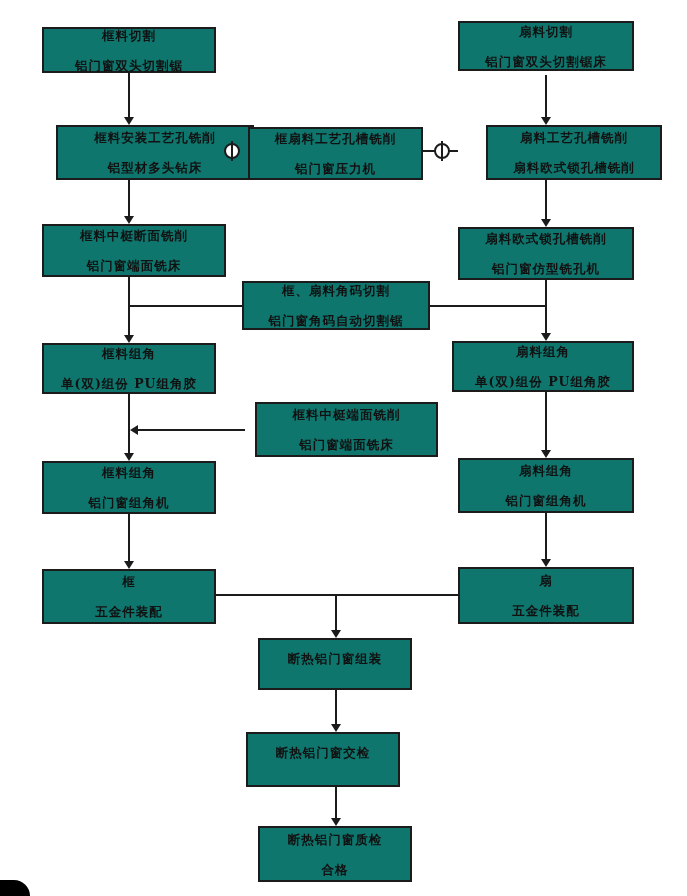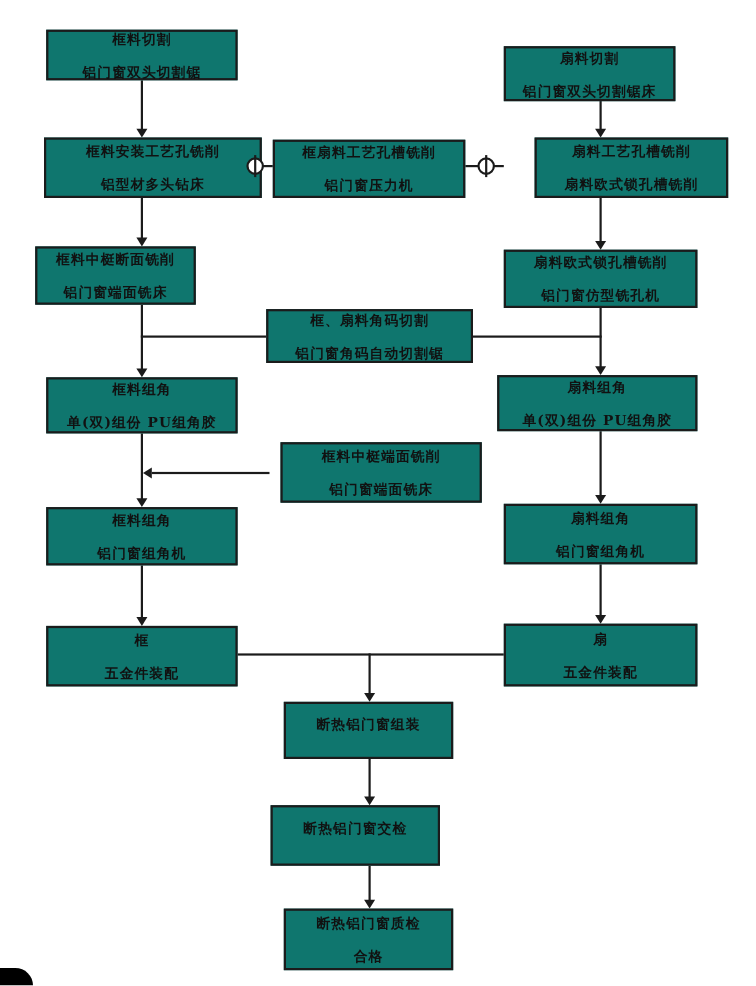--- a/index.html
+++ b/index.html
@@ -113,41 +113,41 @@
   <div class="arrow-left" style="left:130px;top:425px"></div>
 
   <div class="oplus" style="left:224px;top:143px"></div>
   <div class="oplus" style="left:434px;top:143px"></div>
 
   <div class="box" style="left:42px;top:27px;width:174px;height:46px">
     <div class="bl">框料切割</div>
     <div class="bl">铝门窗双头切割锯</div>
   </div>
 
-  <div class="box" style="left:458px;top:42px;width:156px;height:50px">
+  <div class="box" style="left:458px;top:21px;width:176px;height:50px">
     <div class="bl">扇料切割</div>
     <div class="bl">铝门窗双头切割锯床</div>
   </div>
 
-  <div class="box" style="left:40px;top:125px;width:198px;height:55px">
+  <div class="box" style="left:56px;top:125px;width:198px;height:55px">
     <div class="bl">框料安装工艺孔铣削</div>
     <div class="bl">铝型材多头钻床</div>
   </div>
 
   <div class="box" style="left:248px;top:127px;width:175px;height:53px">
     <div class="bl">框扇料工艺孔槽铣削</div>
     <div class="bl">铝门窗压力机</div>
   </div>
 
   <div class="box" style="left:486px;top:125px;width:176px;height:55px">
     <div class="bl">扇料工艺孔槽铣削</div>
     <div class="bl">扇料欧式锁孔槽铣削</div>
   </div>
 
-  <div class="box" style="left:32px;top:224px;width:146px;height:53px">
+  <div class="box" style="left:42px;top:224px;width:184px;height:53px">
     <div class="bl">框料中梃断面铣削</div>
     <div class="bl">铝门窗端面铣床</div>
   </div>
 
   <div class="box" style="left:458px;top:227px;width:176px;height:53px">
     <div class="bl">扇料欧式锁孔槽铣削</div>
     <div class="bl">铝门窗仿型铣孔机</div>
   </div>
 
   <div class="box" style="left:242px;top:281px;width:188px;height:49px">

